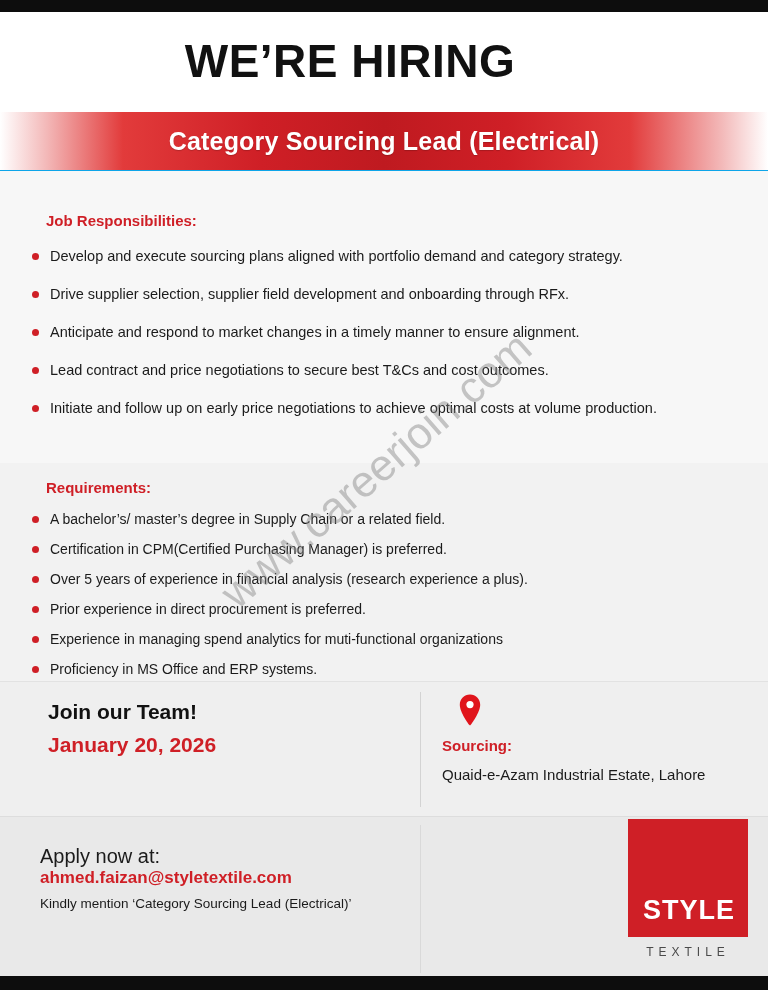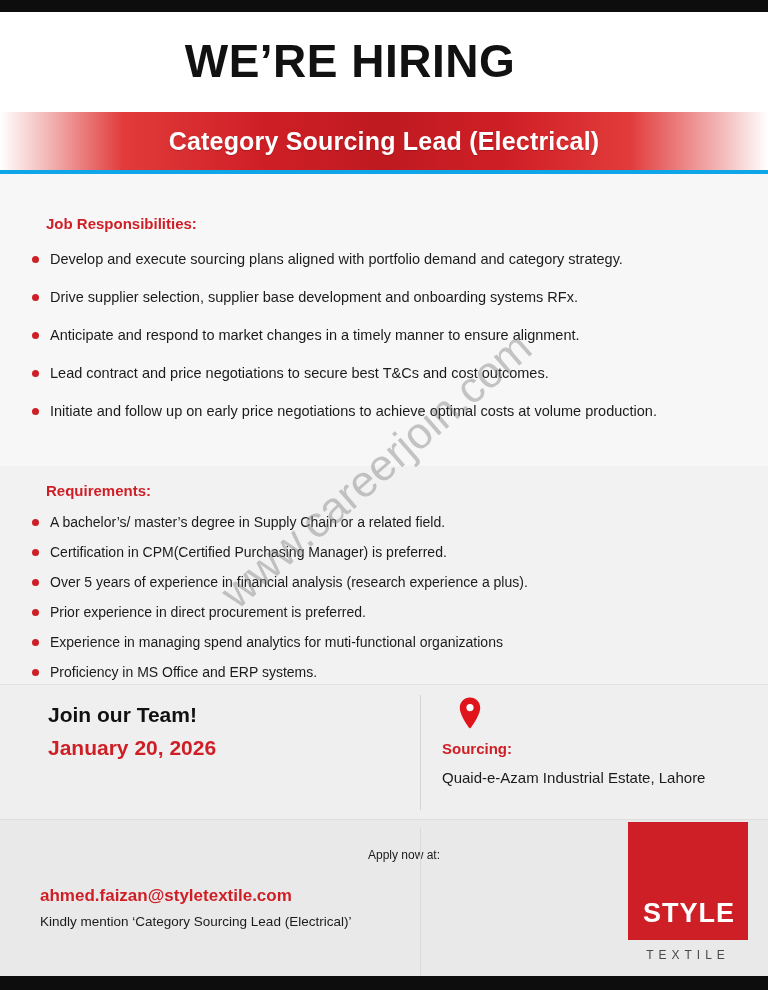--- a/index.html
+++ b/index.html
@@ -81,21 +81,21 @@
     letter-spacing: 0.2px;
     text-shadow: 0 1px 1px rgba(0,0,0,0.18);
   }
   
   .body-region {
     position: absolute;
     top: 170px; left: 0;
     width: 768px;
     height: 806px;
     background: #6d28d9;
-    border-top: 4px solid #0ea5e9;
+    border-top: 1px solid #0ea5e9;
     box-sizing: border-box;
   }
   .section {
     position: absolute;
     left: 0;
     width: 768px;
     background: #f7f7f7;
     box-sizing: border-box;
   }
   .sec-resp {
@@ -237,24 +237,23 @@
     white-space: nowrap;
   }
   
   .apply-left {
     position: absolute;
     left: 40px;
     top: 28px;
     width: 400px;
   }
   .apply-now {
-    font-size: 12px;
+    font-size: 20px;
     color: #1b1b1b;
-    margin-bottom: 24px;
-    text-align: right;
+    margin-bottom: 0;
   }
   .apply-email {
     font-size: 17px;
     font-weight: bold;
     color: #cf1f26;
     margin-bottom: 7px;
   }
   .apply-note {
     font-size: 13.5px;
     color: #1b1b1b;
@@ -331,21 +330,21 @@
   <div class="title-band">
     <div class="title-text">Category Sourcing Lead (Electrical)</div>
   </div>
 
   <div class="body-region">
 
     <div class="section sec-resp">
       <div class="sec-heading resp-heading">Job Responsibilities:</div>
       <ul class="bullets resp-list">
         <li>Develop and execute sourcing plans aligned with portfolio demand and category strategy.</li>
-        <li>Drive supplier selection, supplier base development and onboarding systems RFx.</li>
+        <li>Drive supplier selection, supplier field development and onboarding through RFx.</li>
         <li>Anticipate and respond to market changes in a timely manner to ensure alignment.</li>
         <li>Lead contract and price negotiations to secure best T&amp;Cs and cost outcomes.</li>
         <li>Initiate and follow up on early price negotiations to achieve optimal costs at volume production.</li>
       </ul>
     </div>
 
     <div class="section sec-req">
       <div class="sec-heading req-heading">Requirements:</div>
       <ul class="bullets req-list">
         <li>A bachelor’s/ master’s degree in Supply Chain or a related field.</li>

